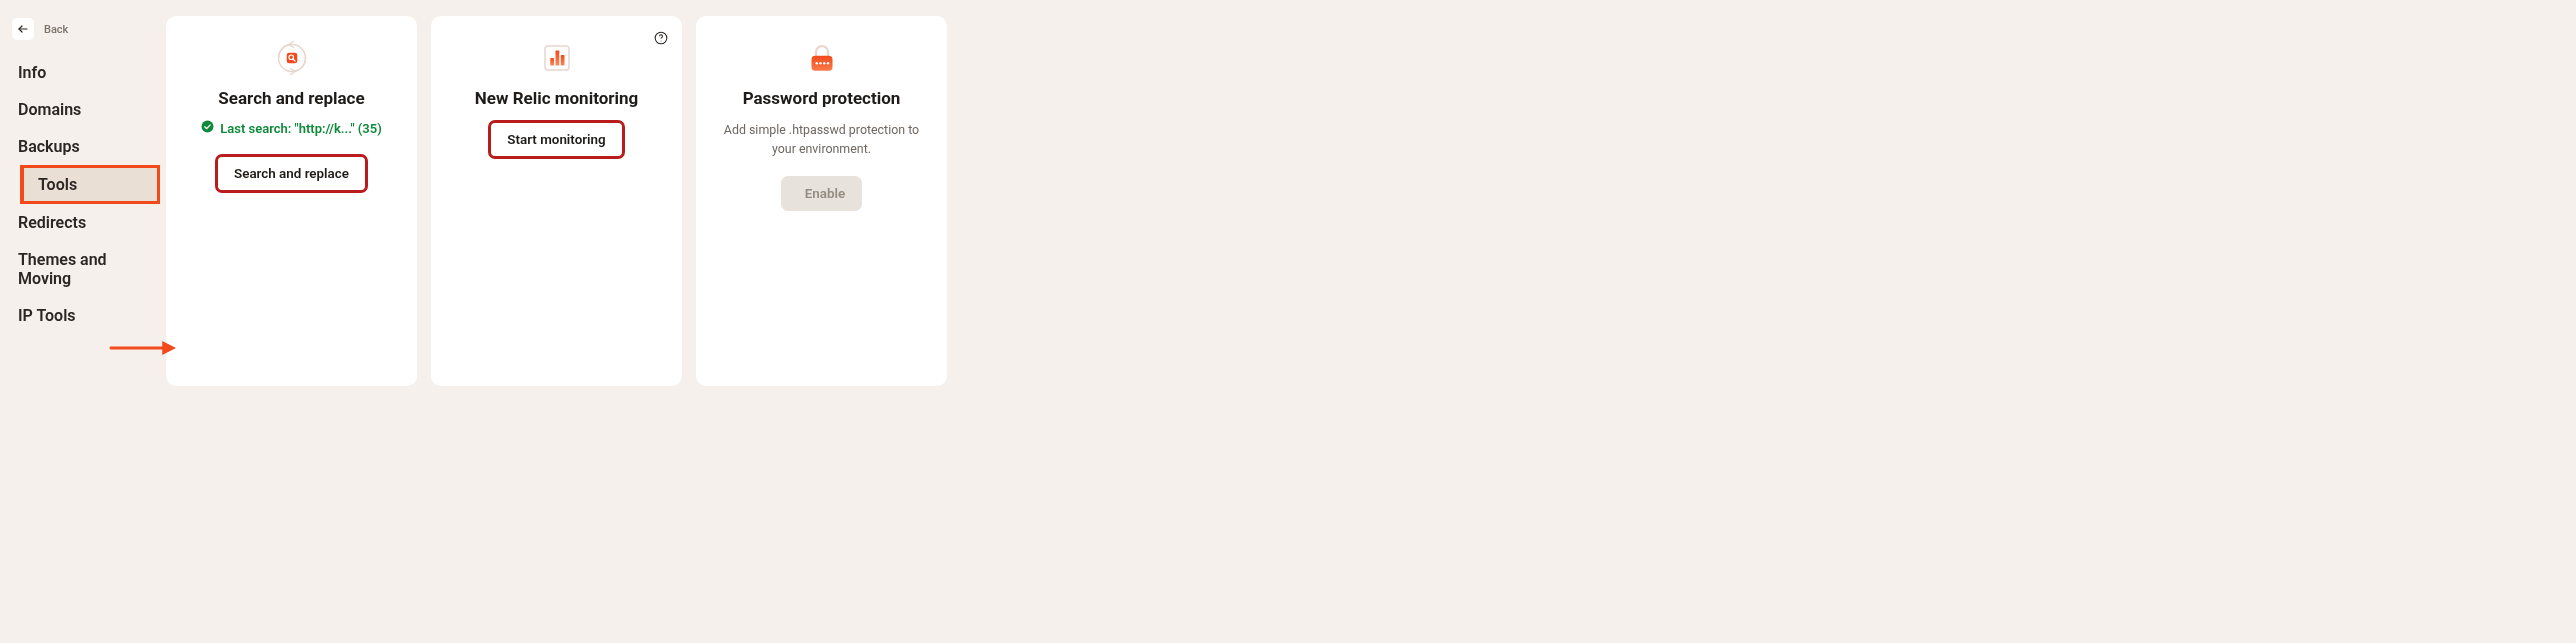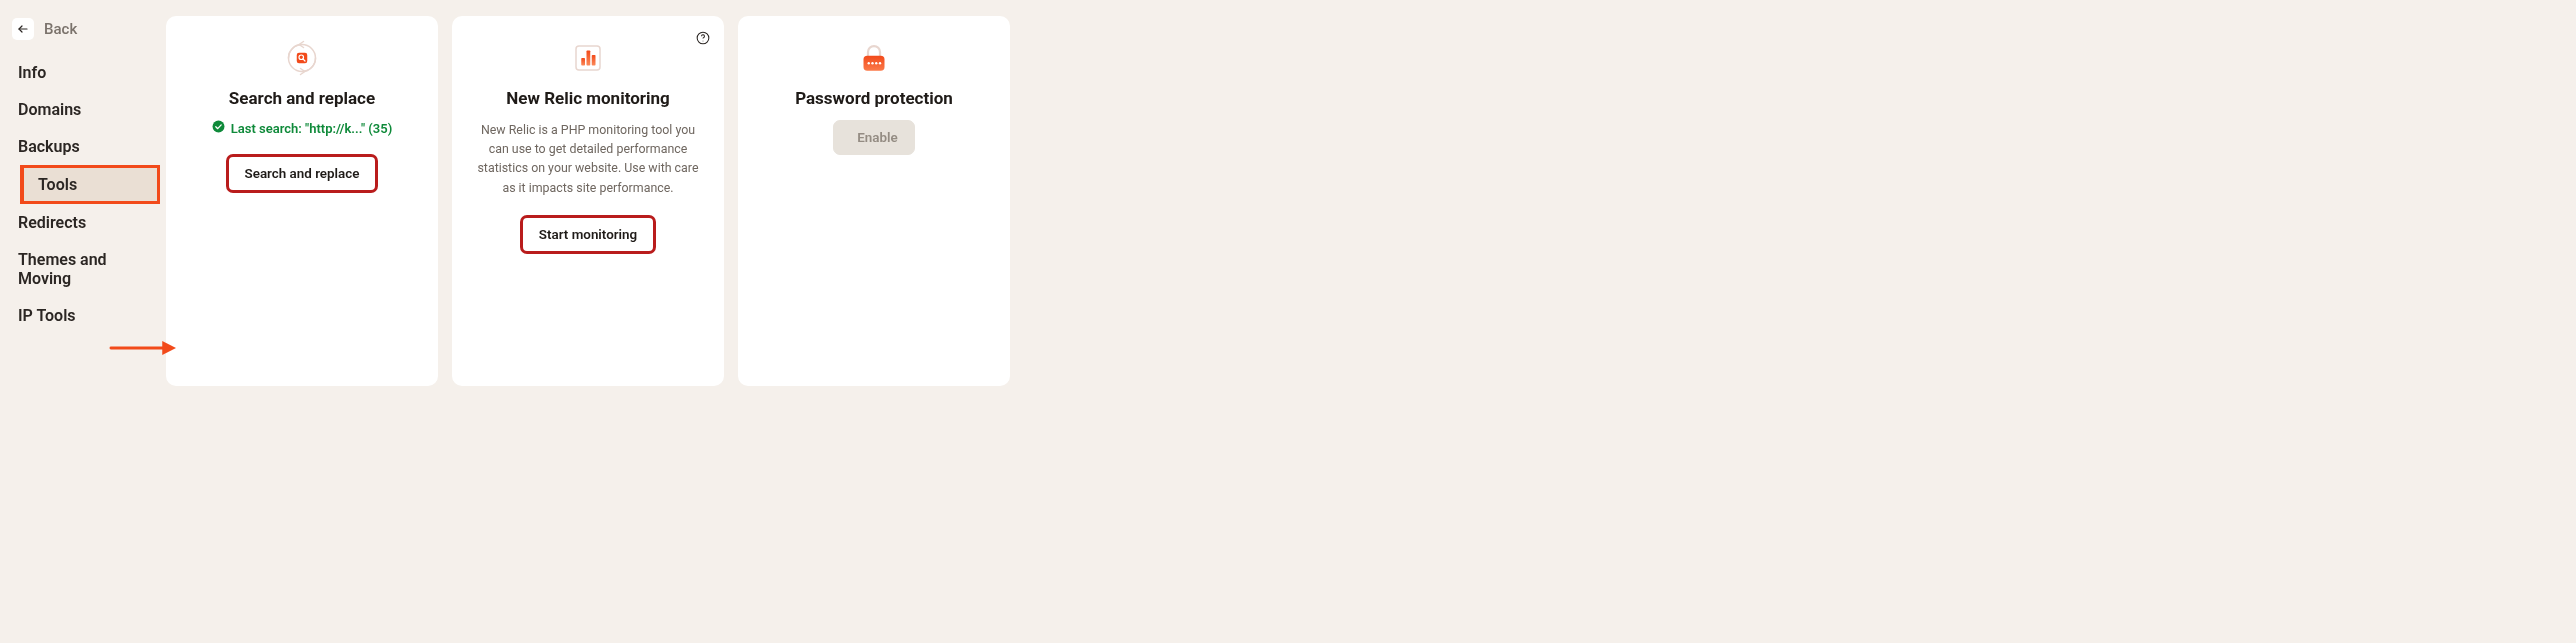--- a/index.html
+++ b/index.html
@@ -29,21 +29,21 @@
     width: 22px;
     height: 22px;
     background: #ffffff;
     border-radius: 5px;
     display: flex;
     align-items: center;
     justify-content: center;
     cursor: pointer;
   }
   .back-label {
-    font-size: 15px;
+    font-size: 11px;
     color: #7a726b;
     font-weight: 500;
   }
   .nav-item {
     padding: 9px 12px 9px 18px;
     font-size: 16px;
     color: #2b2623;
     font-weight: 600;
     cursor: pointer;
   }
@@ -56,21 +56,21 @@
   }
   .main {
     flex: 1;
     display: flex;
     gap: 14px;
     padding: 16px 12px 0 6px;
   }
   .card {
     background: #ffffff;
     border-radius: 10px;
-    width: 272px;
+    width: 251px;
     padding: 22px 18px 24px 18px;
     text-align: center;
     position: relative;
     flex-shrink: 0;
   }
   .card-help {
     position: absolute;
     top: 14px;
     right: 14px;
     cursor: pointer;
@@ -205,21 +205,20 @@
                 <stop offset="0" stop-color="#f24a1a"></stop>
                 <stop offset="1" stop-color="#fb8a5a"></stop>
               </linearGradient>
             </defs>
           <rect x="15" y="24" width="5" height="10" rx="1" fill="url(#g1)"></rect>
           <rect x="22" y="14" width="5" height="20" rx="1" fill="url(#g1)"></rect>
           <rect x="29" y="20" width="5" height="14" rx="1" fill="url(#g1)"></rect>
         </svg>
       </div>
       <div class="card-title">New Relic monitoring</div>
-      <div class="card-desc">New Relic is a PHP monitoring tool you can use to get detailed performance statistics on your website. Use with care as it impacts site performance.</div>
       <div class="btn"><span>Start monitoring</span></div>
     </div>
 
     <div class="card">
       <div class="card-icon">
         <svg width="36" height="36" viewBox="0 0 48 48">
           <path d="M16 22 v-6 a8 8 0 0 1 16 0 v6" fill="none" stroke="#e8d6cf" stroke-width="3" stroke-linecap="round"></path>
           <defs>
               <linearGradient id="g2" x1="0" y1="0" x2="0" y2="1">
                 <stop offset="0" stop-color="#f24a1a"></stop>
@@ -227,18 +226,19 @@
               </linearGradient>
             </defs>
           <rect x="10" y="21" width="28" height="20" rx="5" fill="url(#g2)"></rect>
           <circle cx="17" cy="31" r="1.6" fill="#ffffff"></circle>
           <circle cx="22" cy="31" r="1.6" fill="#ffffff"></circle>
           <circle cx="27" cy="31" r="1.6" fill="#ffffff"></circle>
           <circle cx="32" cy="31" r="1.6" fill="#ffffff"></circle>
         </svg>
       </div>
       <div class="card-title">Password protection</div>
+      <div class="card-desc">Add simple .htpasswd protection to your environment.</div>
       <div class="btn disabled"><span>Enable</span></div>
     </div>
 
   </div>
 </div>
 
 
 </body></html>

